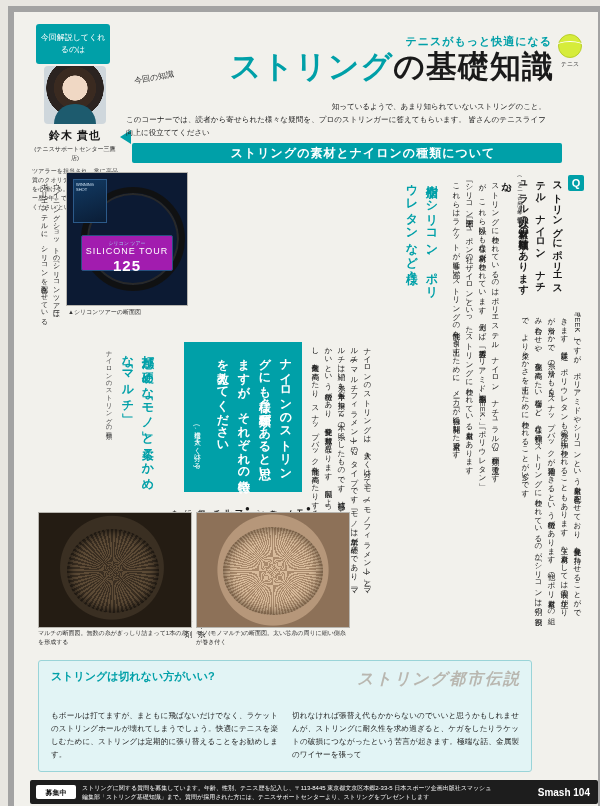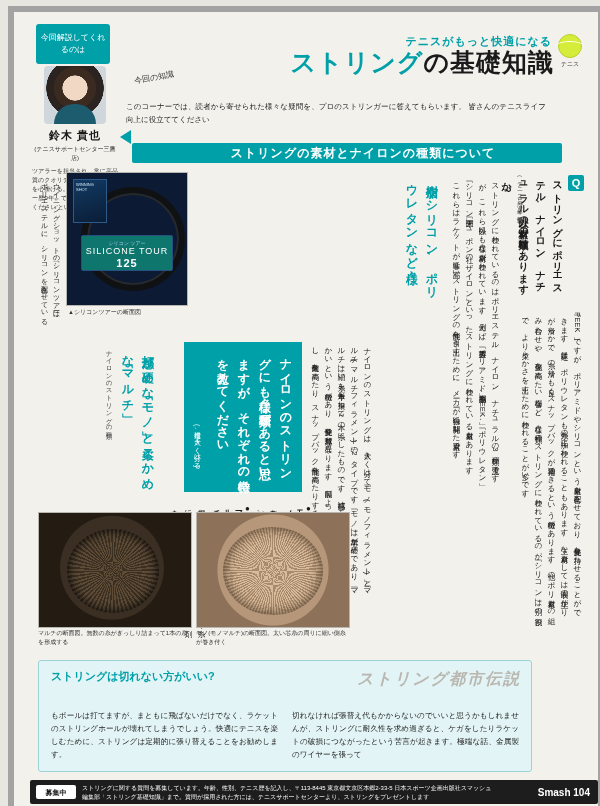--- a/index.html
+++ b/index.html
@@ -44,21 +44,21 @@
   .p-name{font-size:11px;font-weight:bold;text-align:center;margin-top:4px;letter-spacing:1px;}
   .p-role{font-size:6px;text-align:center;color:#333;margin-top:2px;line-height:9px;}
   .p-desc{font-size:6px;color:#333;margin-top:4px;line-height:9px;text-align:justify;}
 
   .title-eyebrow{
     position:absolute;right:46px;top:22px;
     font-size:11px;font-weight:bold;color:#00a0a8;letter-spacing:1px;
   }
   .main-title{
     position:absolute;right:44px;top:34px;
-    font-size:25px;font-weight:bold;letter-spacing:1px;
+    font-size:31px;font-weight:bold;letter-spacing:1px;
     white-space:nowrap;
   }
   .main-title .accent{color:#00a0a8;}
   .rk-logo{
     position:absolute;right:8px;top:8px;width:40px;height:52px;
     text-align:center;font-size:6px;color:#444;line-height:8px;
   }
   .rk-ball{
     width:22px;height:22px;border-radius:50%;
     background:#d6ec3a;border:1px solid #b9cf2c;margin:14px auto 2px;
@@ -104,26 +104,26 @@
     overflow:hidden;
   }
   .photo-card .pkg{
     position:absolute;left:6px;top:6px;width:34px;height:44px;
     background:linear-gradient(160deg,#123a63,#0a1d36);
     border:1px solid #2c5a8a;
     font-size:4px;color:#cfe3f5;padding:2px;box-sizing:border-box;
   }
   .photo-card .str-label{
     position:absolute;left:14px;top:62px;width:92px;height:36px;
-    background:#0f766e;border:1px solid #27507f;border-radius:2px;
+    background:#a21caf;border:1px solid #27507f;border-radius:2px;
     color:#fff;font-size:9px;letter-spacing:1px;text-align:center;
     padding-top:4px;box-sizing:border-box;
   }
   .photo-card .str-label small{display:block;font-size:5px;color:#9fc6e8;letter-spacing:0;}
-  .photo-card .str-label b{display:block;font-size:11px;margin-top:1px;}
+  .photo-card .str-label b{display:block;font-size:15px;margin-top:1px;}
   .photo-card .coil{
     position:absolute;left:14px;top:14px;width:92px;height:92px;
     border:6px solid #111; border-radius:50%;
     box-shadow:inset 0 0 0 2px #2a2a2a;
     opacity:.95;
   }
   .photo-cap{
     position:absolute;left:54px;top:296px;width:124px;
     font-size:6px;color:#333;line-height:9px;
   }
@@ -259,20 +259,21 @@
 
   <div class="rk-logo">
     <div class="rk-ball"></div>
     <span>テニス</span>
   </div>
 
   <div class="corner-label">今回の知識</div>
   <div class="arrow-left"></div>
 
   <div class="lead">
+    <span class="lead-first">知っているようで、あまり知られていないストリングのこと。</span>
     <span>このコーナーでは、読者から寄せられた様々な疑問を、プロのストリンガーに答えてもらいます。</span>
     <span>皆さんのテニスライフ向上に役立ててください</span>
   </div>
 
   <div class="section-bar">ストリングの素材とナイロンの種類について</div>
 
   <div class="silicone-note">ウイニングショットの「シリコンツアー」は、ポリエステルに、シリコンを配合させている</div>
   <div class="photo-card">
     <div class="coil"></div>
     <div class="pkg">WINNING SHOT</div>

